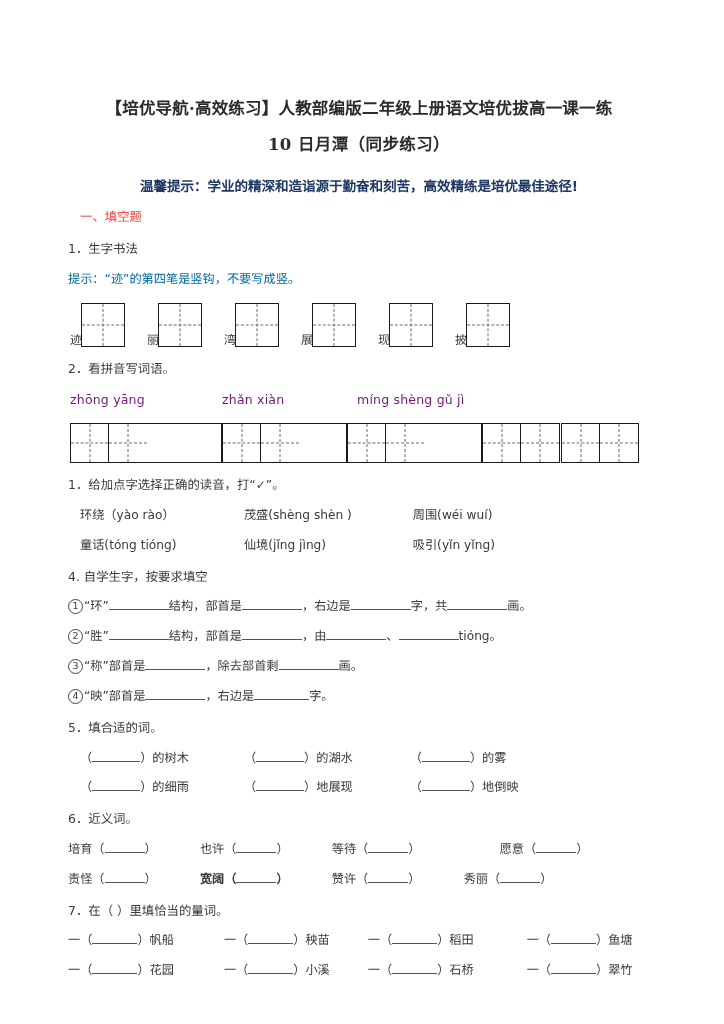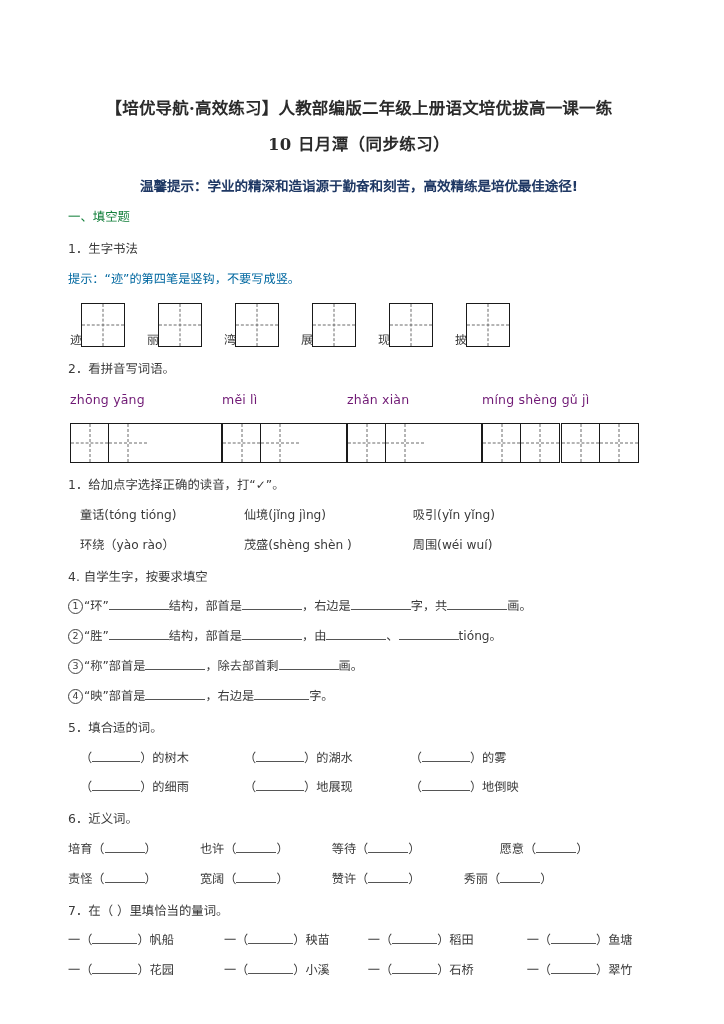--- a/index.html
+++ b/index.html
@@ -49,22 +49,22 @@
     font-weight: bold;
     color: #1f3864;
     margin: 18px 0 0 0;
     letter-spacing: -0.1px;
     white-space: nowrap;
   }
 
   
   .sec-head {
     font-size: 12.4px;
-    color: #15803d;
-    margin: 13px 0 0 0;
+    color: #ef4444;
+    margin: 13px 0 0 12px;
     line-height: 1.5;
   }
   .q-head {
     font-size: 12.4px;
     color: #3a3a3a;
     margin: 13px 0 0 0;
     line-height: 1.5;
   }
   .q-sub {
     font-size: 12.2px;
@@ -244,23 +244,20 @@
       <div class="tzg"></div>
     </div>
   </div>
 
   <p class="q-head">2．看拼音写词语。</p>
 
   <div class="pinyin-row">
     <div class="pin-group" style="width:152px;">
       <span class="pin-text">zhōng yāng</span>
     </div>
-    <div class="pin-group" style="width:125px;">
-      <span class="pin-text">měi  lì</span>
-    </div>
     <div class="pin-group" style="width:135px;">
       <span class="pin-text">zhǎn xiàn</span>
     </div>
     <div class="pin-group">
       <span class="pin-text">míng shèng gǔ jì</span>
     </div>
   </div>
 
   <div class="boxes-row">
     <div style="width:152px;">
@@ -291,30 +288,30 @@
         <div class="cell"></div>
         <div class="cell"></div>
       </div>
     </div>
   </div>
 
   <p class="q-head">
     <span>1．给加点字选择正确的读音，打“</span><span class="check">✓</span><span>”。</span>
   </p>
 
+  <p class="row indent">
+    <span style="display:inline-block;width:160px;">环绕（yào  rào）</span>
+    <span style="display:inline-block;width:165px;">茂盛(shèng  shèn )</span>
+    <span style="display:inline-block;">周围(wéi  wuí)</span>
+  </p>
   <p class="row indent">
     <span style="display:inline-block;width:160px;">童话(tóng  tióng)</span>
     <span style="display:inline-block;width:165px;">仙境(jǐng  jìng)</span>
     <span style="display:inline-block;">吸引(yǐn  yǐng)</span>
   </p>
-  <p class="row indent">
-    <span style="display:inline-block;width:160px;">环绕（yào  rào）</span>
-    <span style="display:inline-block;width:165px;">茂盛(shèng  shèn )</span>
-    <span style="display:inline-block;">周围(wéi  wuí)</span>
-  </p>
 
   <p class="q-head">4. 自学生字，按要求填空</p>
 
   <p class="row">
     <span class="circ">1</span><span>“环”</span><span class="uline u-60"></span><span>结构，部首是</span><span class="uline u-60"></span><span>，右边是</span><span class="uline u-60"></span><span>字，共</span><span class="uline u-60"></span><span>画。</span>
   </p>
 
   <p class="row">
     <span class="circ">2</span><span>“胜”</span><span class="uline u-60"></span><span>结构，部首是</span><span class="uline u-60"></span><span>，由</span><span class="uline u-60"></span><span>、</span><span class="uline u-60"></span><span>tióng。</span>
   </p>
@@ -343,21 +340,21 @@
   <p class="q-head">6．近义词。</p>
 
   <p class="row">
     <span style="display:inline-block;width:128px;"><span>培育（</span><span class="uline u-40"></span>）</span>
     <span style="display:inline-block;width:128px;"><span>也许（</span><span class="uline u-40"></span>）</span>
     <span style="display:inline-block;width:128px;"><span>等待（</span><span class="uline u-40"></span>）</span>
     <span style="display:inline-block;margin-left:36px;"><span>愿意（</span><span class="uline u-40"></span>）</span>
   </p>
   <p class="row">
     <span style="display:inline-block;width:128px;"><span>责怪（</span><span class="uline u-40"></span>）</span>
-    <span style="display:inline-block;width:128px;"><span>宽阔（</span><span class="uline u-40"></span>）</span>
+    <span style="display:inline-block;width:128px;font-weight:bold;"><span>宽阔（</span><span class="uline u-40"></span>）</span>
     <span style="display:inline-block;width:128px;"><span>赞许（</span><span class="uline u-40"></span>）</span>
     <span style="display:inline-block;"><span>秀丽（</span><span class="uline u-40"></span>）</span>
   </p>
 
   <p class="q-head">7．在（  ）里填恰当的量词。</p>
 
   <p class="row">
     <span style="display:inline-block;width:152px;">一（<span class="uline u-45"></span><span>）帆船</span></span>
     <span style="display:inline-block;width:140px;">一（<span class="uline u-45"></span><span>）秧苗</span></span>
     <span style="display:inline-block;width:155px;">一（<span class="uline u-45"></span><span>）稻田</span></span>

